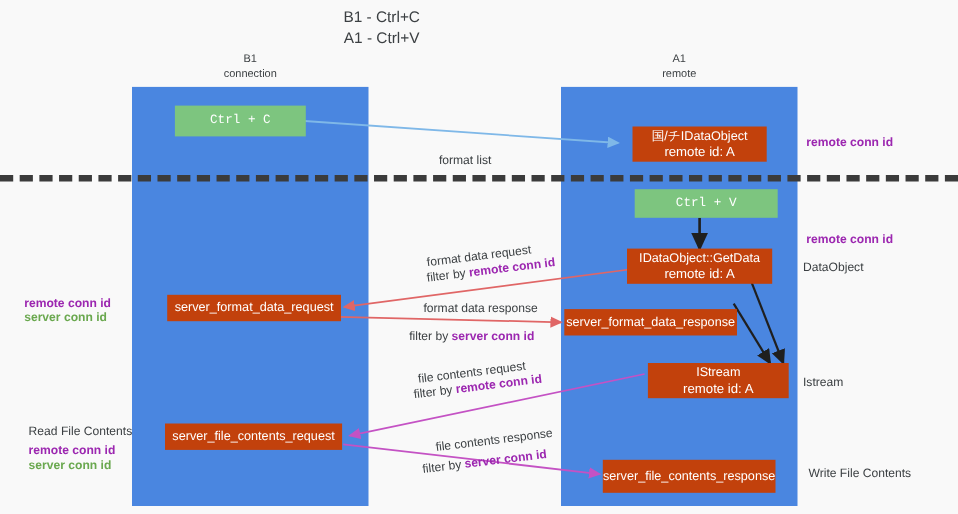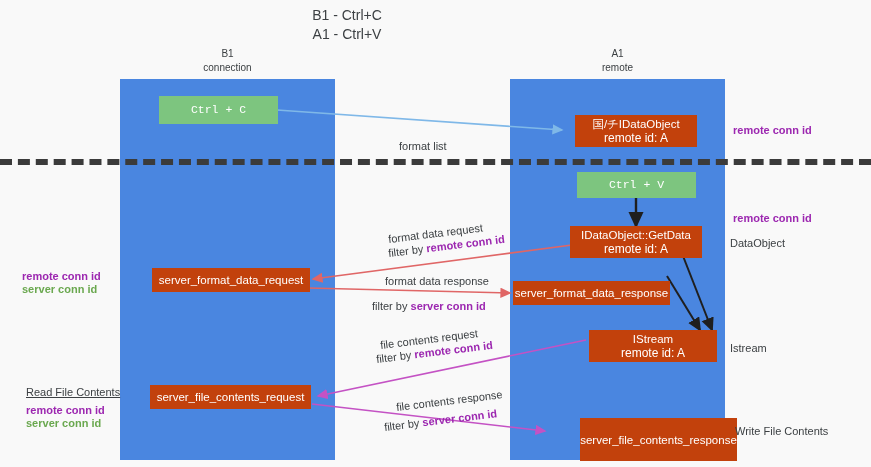--- a/index.html
+++ b/index.html
@@ -111,21 +111,21 @@
 
   <div class="box green" style="left:159px;top:96px;width:119px;height:28px;">
     <div>Ctrl + C</div>
   </div>
 
   <div class="box orange" style="left:575px;top:115px;width:122px;height:32px;">
     <div>国/チIDataObject</div>
     <div class="l2">remote id: A</div>
   </div>
 
-  <div class="box green" style="left:577px;top:172px;width:119px;height:26px;">
+  <div class="box green" style="left:577px;top:172px;width:130px;height:26px;">
     <div>Ctrl + V</div>
   </div>
 
   <div class="box orange" style="left:570px;top:226px;width:132px;height:32px;text-align:right;">
     <div>IDataObject::GetData</div>
     <div class="l2">remote id: A</div>
   </div>
 
   <div class="box orange" style="left:513px;top:281px;width:157px;height:24px;">
     <div>server_format_data_response</div>
@@ -137,21 +137,21 @@
 
   <div class="box orange" style="left:589px;top:330px;width:128px;height:32px;">
     <div>IStream</div>
     <div class="l2">remote id: A</div>
   </div>
 
   <div class="box orange" style="left:150px;top:385px;width:161px;height:24px;">
     <div>server_file_contents_request</div>
   </div>
 
-  <div class="box orange" style="left:548px;top:418px;width:157px;height:43px;margin-left:32px;">
+  <div class="box orange" style="left:548px;top:418px;width:157px;height:30px;">
     <div>server_file_contents_response</div>
   </div>
 
   <div class="lbl" style="left:399px;top:103px;margin-top:36px;">format list</div>
 
   <div class="lbl rot" style="left:389px;top:232px;transform:rotate(-7deg);">format data request</div>
   <div class="lbl rot" style="left:389px;top:246px;transform:rotate(-7deg);">
     <span>filter by </span><span class="inline-purple">remote conn id</span>
   </div>
 
@@ -176,17 +176,17 @@
 
   <div class="lbl" style="left:730px;top:236px;">DataObject</div>
 
   <div class="lbl" style="left:730px;top:341px;">Istream</div>
 
   <div class="lbl" style="left:735px;top:424px;">Write File Contents</div>
 
   <div class="lbl purple" style="left:22px;top:269px;">remote conn id</div>
   <div class="lbl green" style="left:22px;top:282px;">server conn id</div>
 
-  <div class="lbl" style="left:26px;top:385px;text-decoration:underline;">Read File Contents</div>
+  <div class="lbl" style="left:26px;top:385px;">Read File Contents</div>
   <div class="lbl purple" style="left:26px;top:403px;">remote conn id</div>
   <div class="lbl green" style="left:26px;top:416px;">server conn id</div>
 
 </div>
 
 </body></html>

